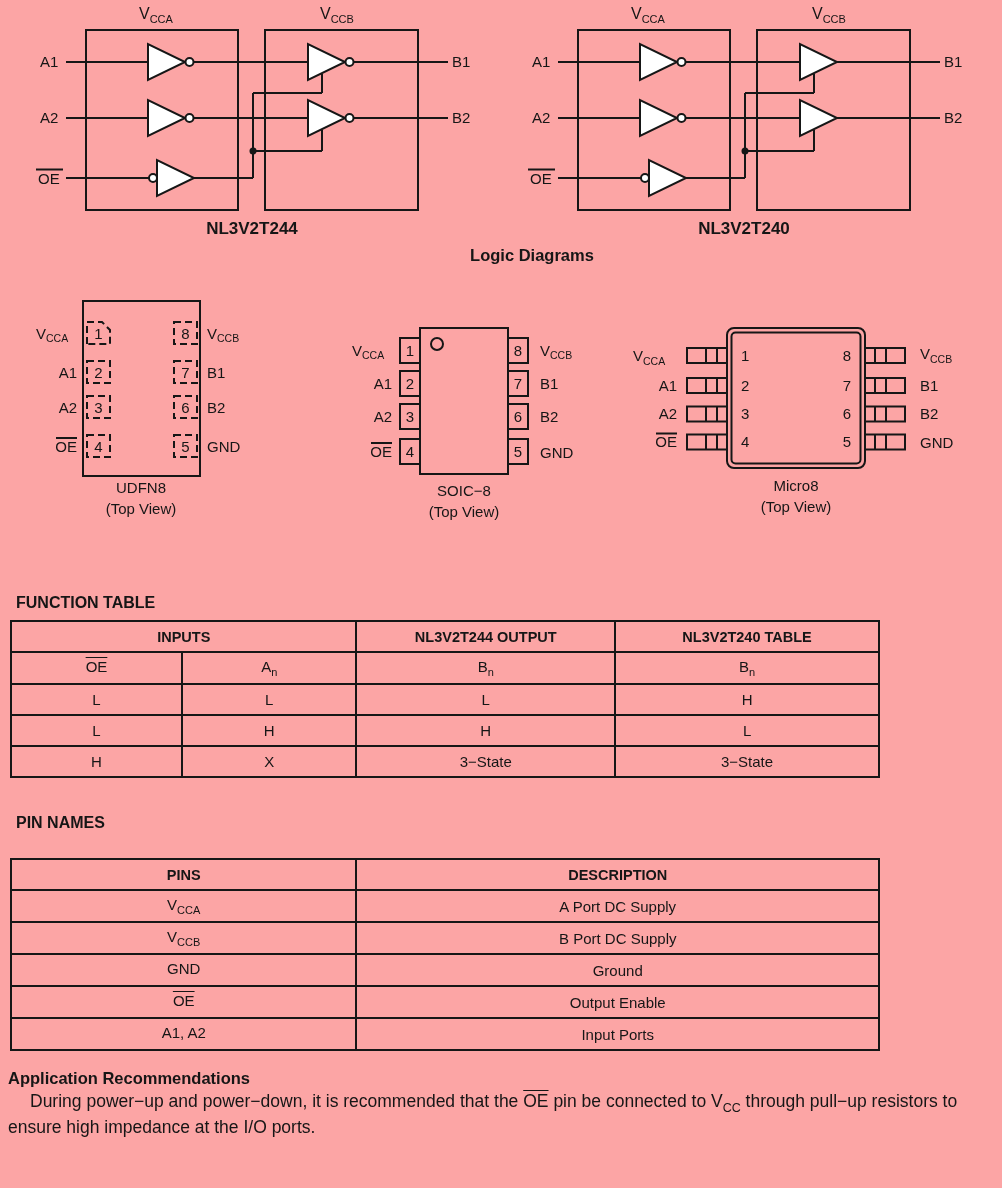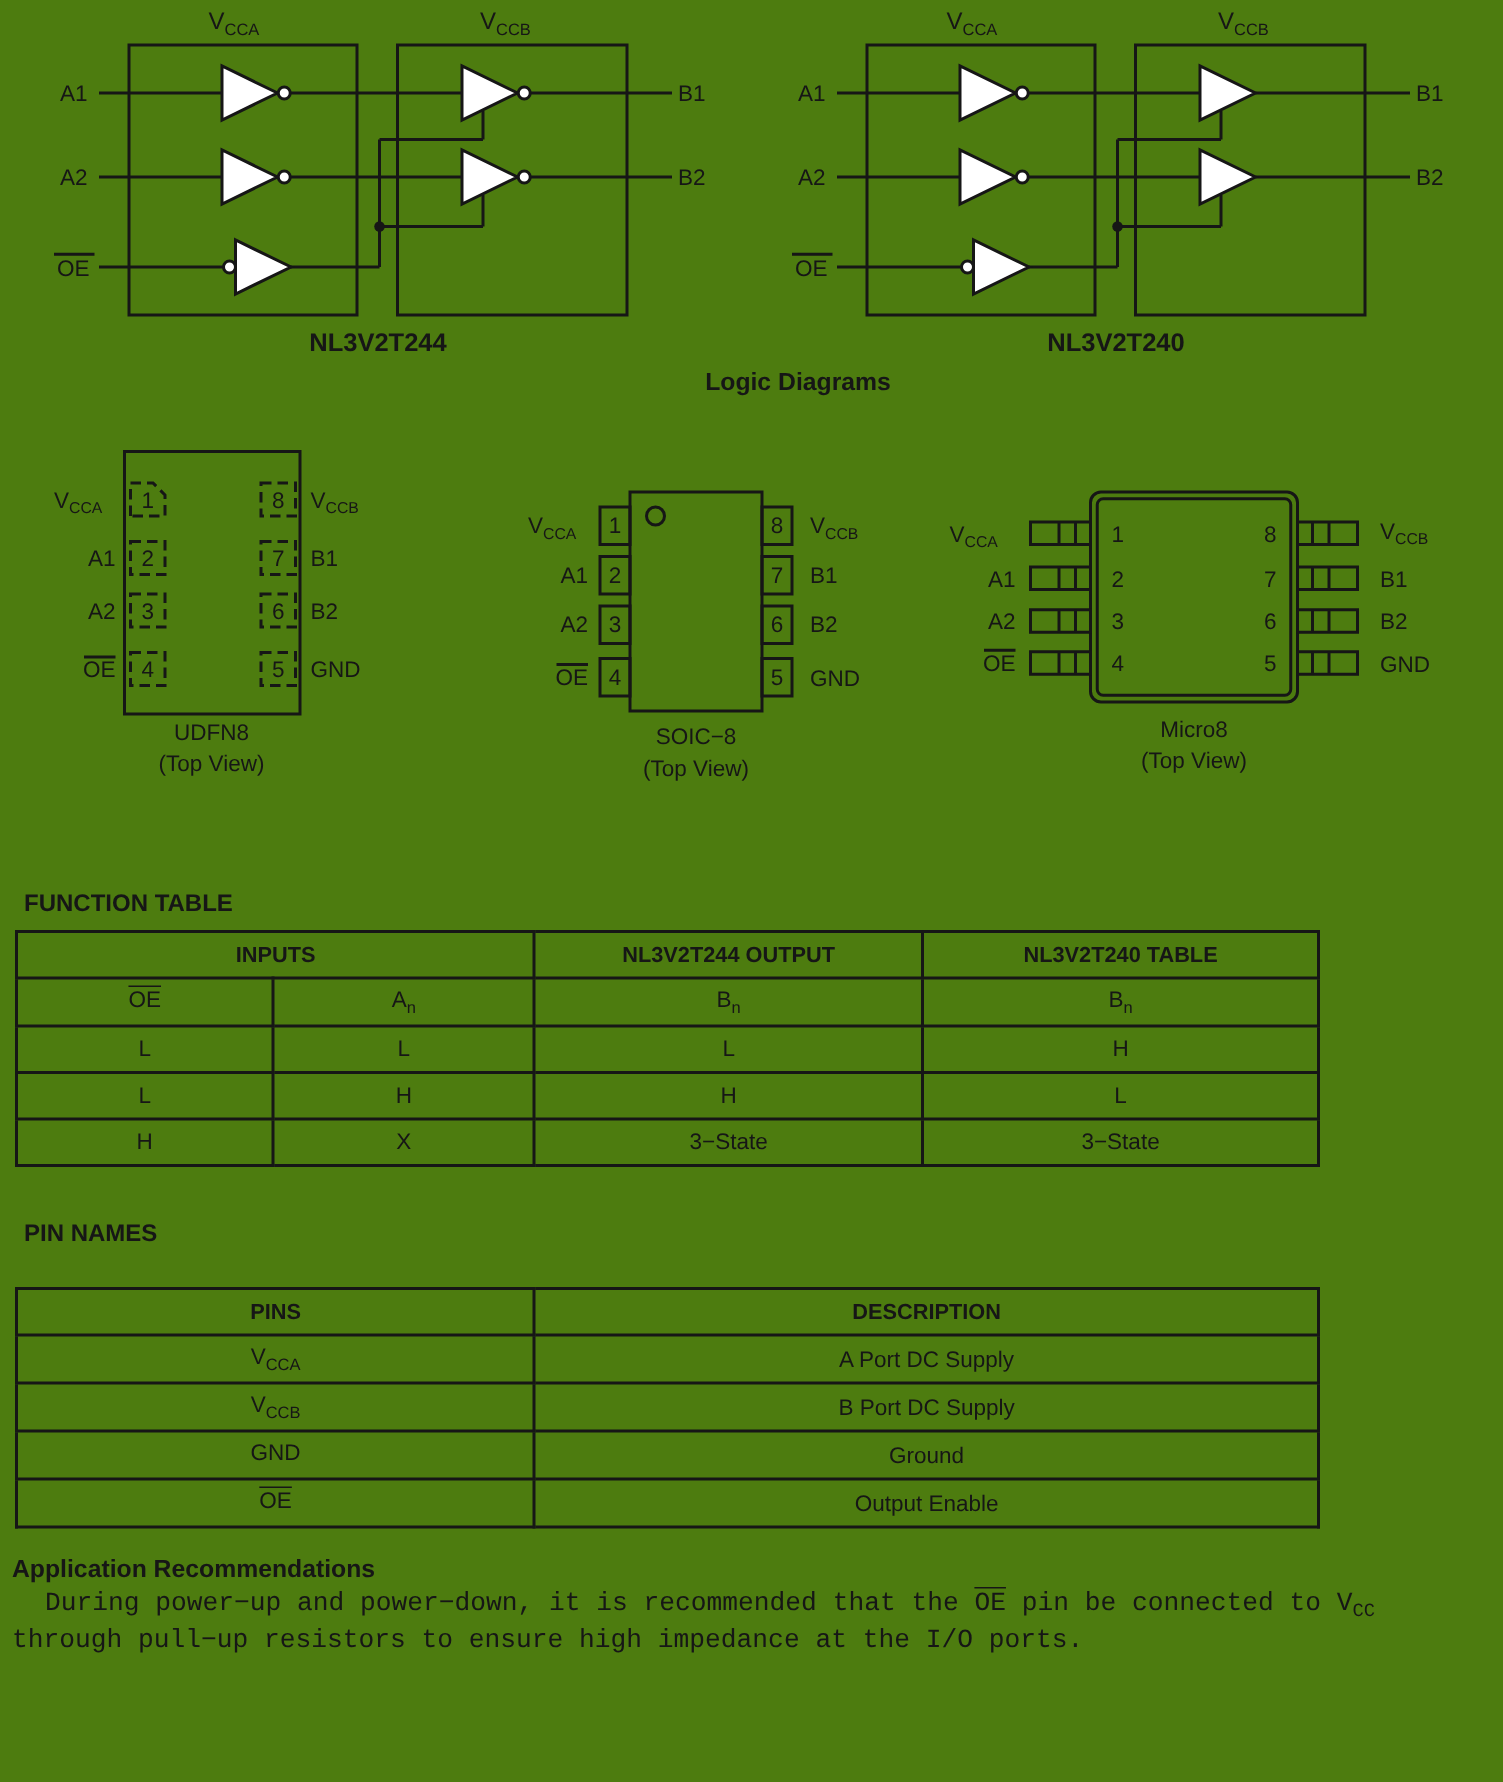--- a/index.html
+++ b/index.html
@@ -1,34 +1,34 @@
 <!DOCTYPE html>
 <html><head>
 <meta charset="utf-8">
 <style>
   html,body { margin:0; padding:0; background:#ffffff; }
   body { font-family:"Liberation Sans", sans-serif; color:#161616; }
-  .page { width:1002px; height:1188px; background:#4d7c0f; overflow:hidden; position:relative; }
+  .page { width:1002px; height:1188px; background:#fca5a5; overflow:hidden; position:relative; }
   svg { display:block; }
   svg text { font-family:"Liberation Sans", sans-serif; fill:#161616; }
   .caption { font-weight:bold; font-size:16.5px; text-align:center; }
   .caption-logic { margin-top:3px; padding-left:62px; }
   .pkg-svg { margin-top:26px; }
   .caption-pins { margin-top:11px; padding-left:72px; }
   .sec-heading { font-weight:bold; font-size:16px; padding-left:16px; }
   .ft-heading { margin-top:58px; margin-bottom:8px; }
   .pn-heading { margin-top:36px; margin-bottom:26px; }
   table { border-collapse:collapse; width:870px; margin-left:10px; table-layout:fixed; }
   td, th { border:2px solid #161616; text-align:center; vertical-align:middle;
            font-size:15px; padding:5px 4px; height:19px; font-weight:normal; }
   th { font-weight:bold; font-size:14.5px; }
   sub.sb { font-size:11px; }
   .ovl { text-decoration:overline; }
   .app-heading { font-weight:bold; font-size:16.5px; padding-left:8px; margin-top:18px; }
-  .serif-body { font-family:Liberation Mono, monospace; font-size:17.5px; line-height:1.3;
+  .serif-body { font-family:Liberation Sans, sans-serif; font-size:17.5px; line-height:1.3;
                 margin:2px 0 16px 0; padding:0 4px 0 8px; text-indent:22px; }
   .serif-body sub { font-size:12.5px; }
 </style>
 </head>
 <body>
 
 <div class="page">
 
   <svg width="1002" height="243" viewBox="0 0 1002 243">
     <g stroke="#161616" stroke-width="2" fill="none">
@@ -315,19 +315,23 @@
       <td>B Port DC Supply</td>
     </tr>
     <tr>
       <td><span>GND</span><sub class="sb"></sub></td>
       <td>Ground</td>
     </tr>
     <tr>
       <td><span class="ovl">OE</span><sub class="sb"></sub></td>
       <td>Output Enable</td>
     </tr>
+    <tr>
+      <td><span>A1, A2</span><sub class="sb"></sub></td>
+      <td>Input Ports</td>
+    </tr>
   </tbody>
     </table>
 
   <div class="app-heading">Application Recommendations</div>
   <p class="serif-body"><span>During power−up and power−down, it is recommended that the </span><span class="ovl">OE</span><span> pin be connected to V</span><sub>CC</sub><span> through pull−up resistors to ensure high impedance at the I/O ports.</span></p>
 
 </div>
 
 </body></html>

